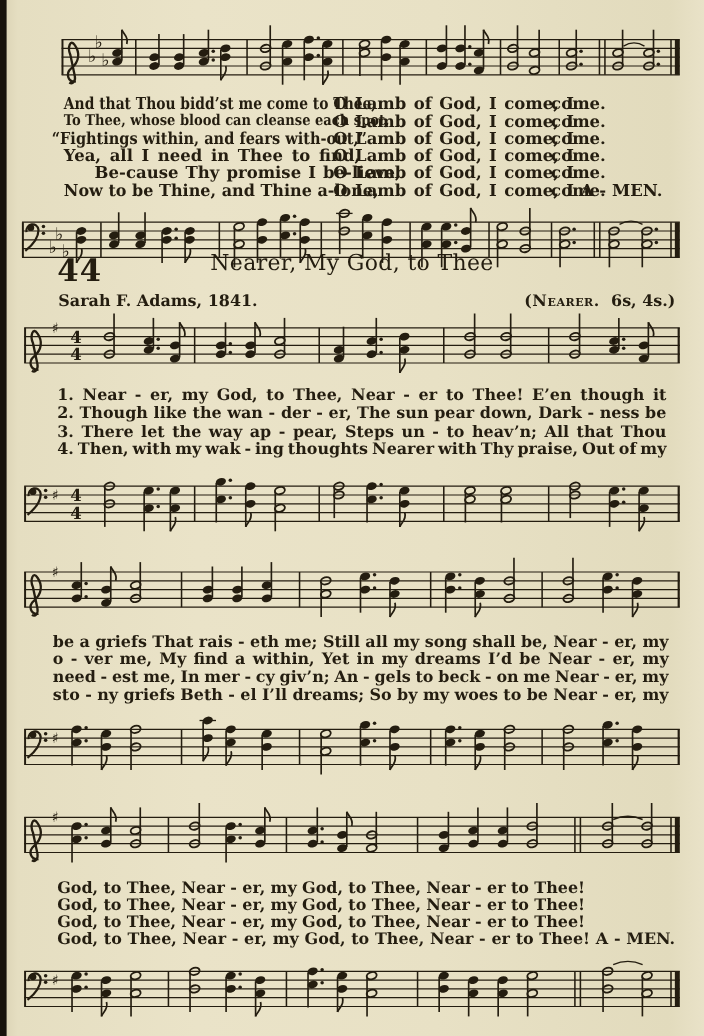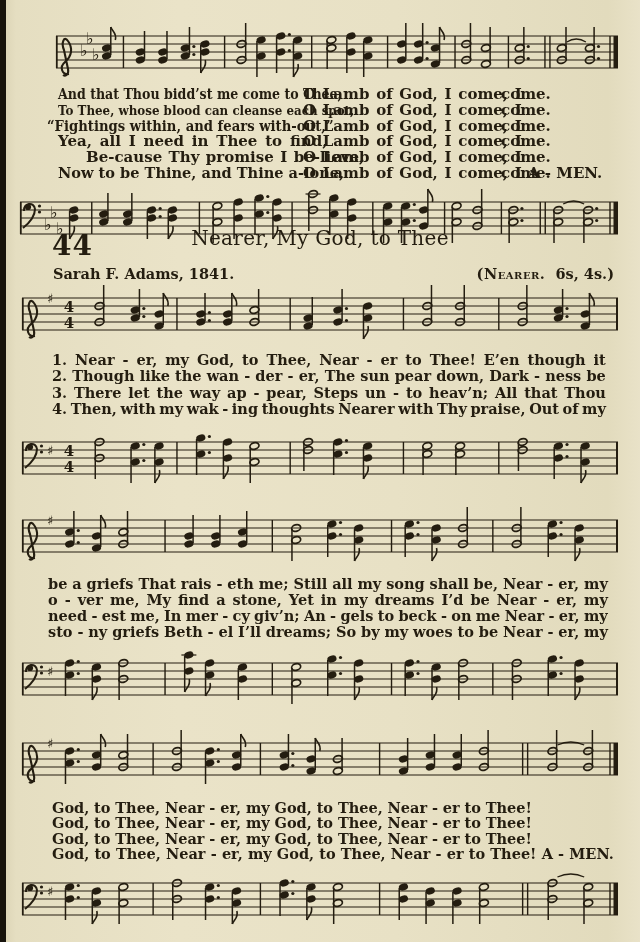--- a/index.html
+++ b/index.html
@@ -628,21 +628,21 @@
         <span>my</span>
       </div>
     <div class="vl spread">
         <span>o</span>
         <span>-</span>
         <span>ver</span>
         <span>me,</span>
         <span>My</span>
         <span>find</span>
         <span>a</span>
-        <span>stone,</span>
+        <span>within,</span>
         <span>Yet</span>
         <span>in</span>
         <span>my</span>
         <span>dreams</span>
         <span>I’d</span>
         <span>be</span>
         <span>Near</span>
         <span>-</span>
         <span>er,</span>
         <span>my</span>

